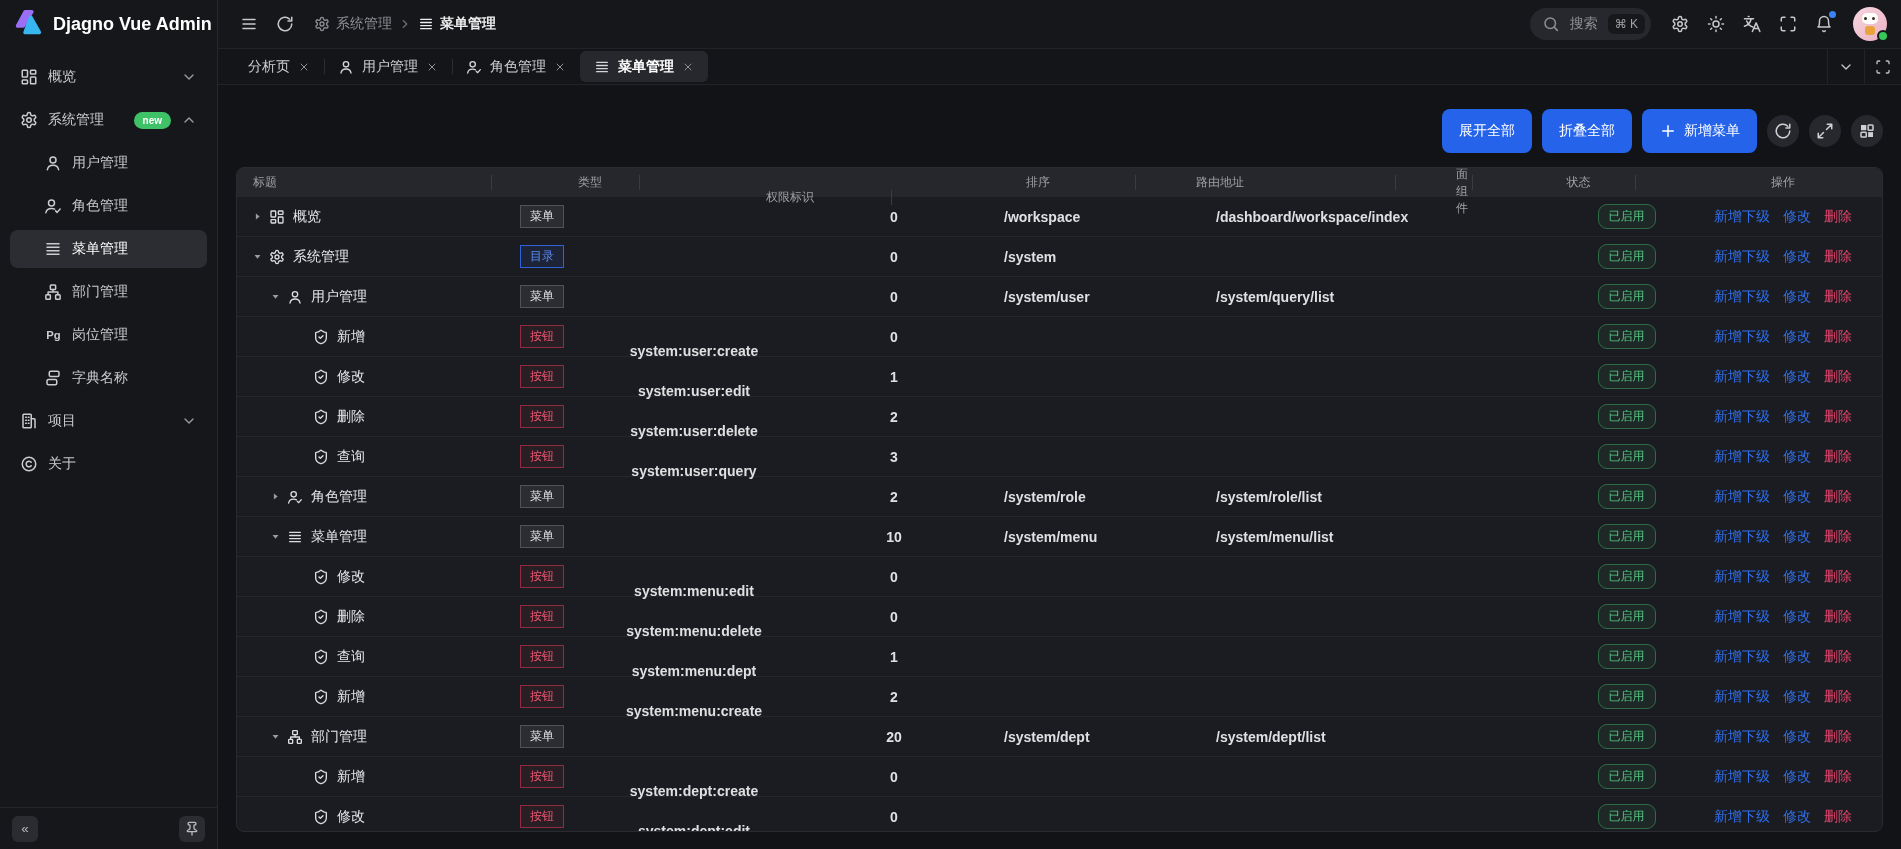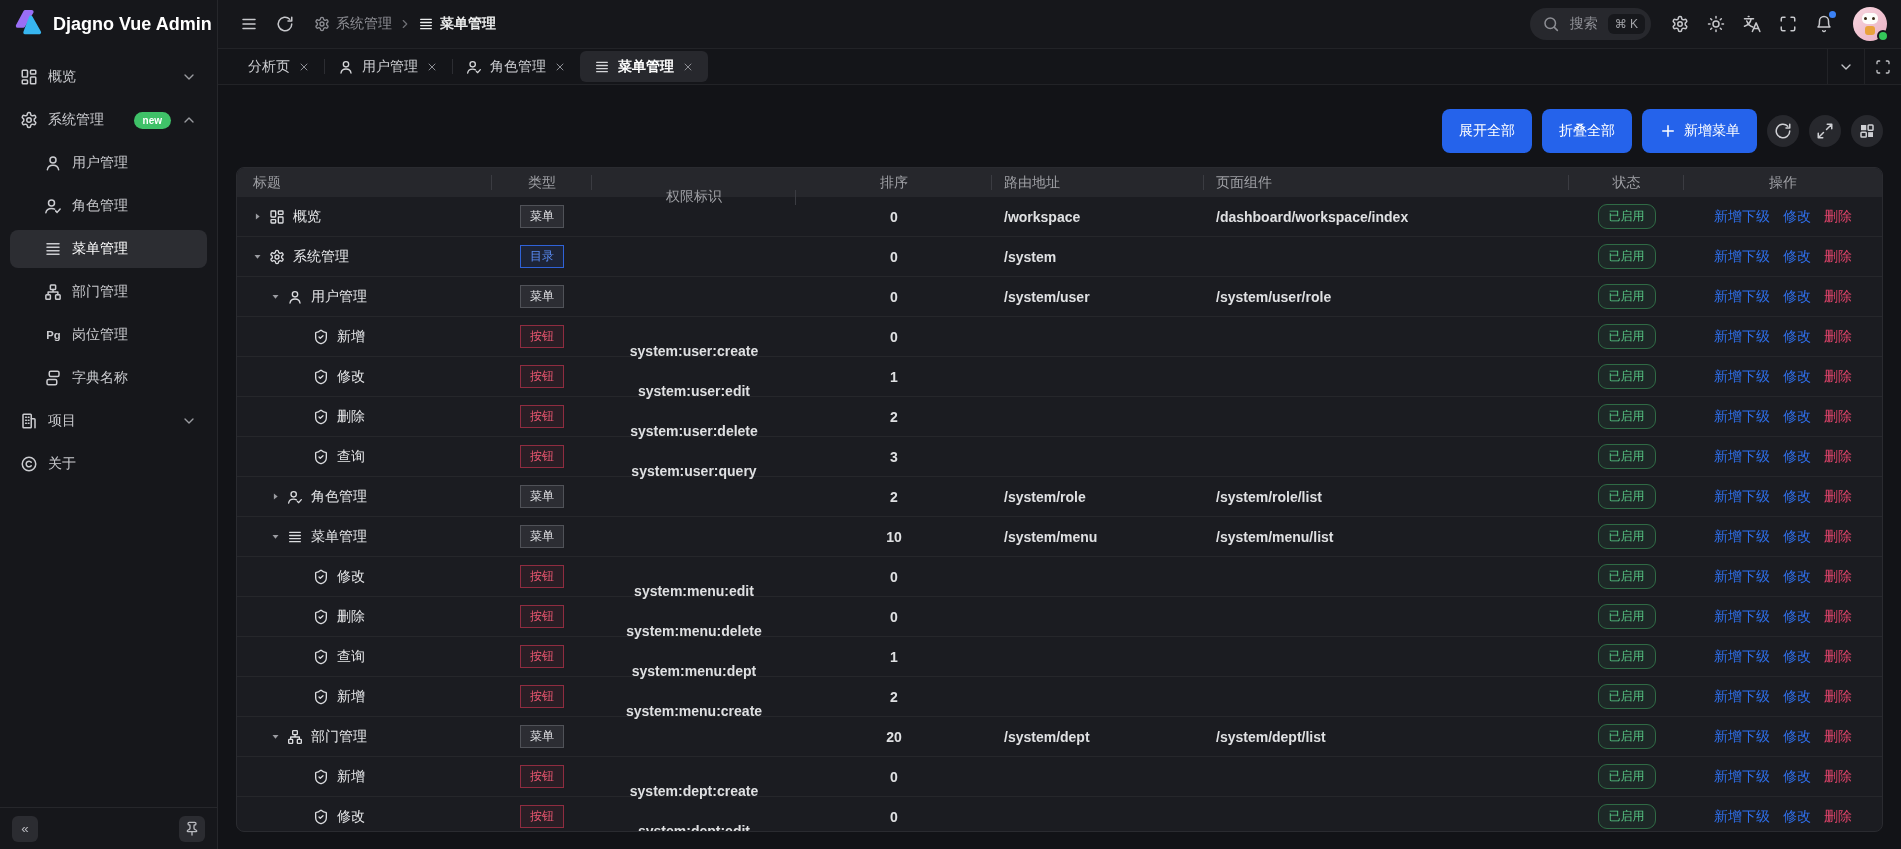--- a/index.html
+++ b/index.html
@@ -60,21 +60,21 @@
   
   main { flex:1; background:#121317; padding:8px 18px 0; display:flex; flex-direction:column; overflow:hidden; }
   .toolbar { display:flex; justify-content:flex-end; align-items:center; gap:10px; padding:16px 0 14px; }
   .btn-blue { background:#2563eb; color:#fff; border:none; border-radius:8px; height:44px; padding:0 17px;
     font-size:14px; font-weight:500; display:flex; align-items:center; gap:7px; cursor:pointer; font-family:inherit; }
   .btn-circ { width:32px; height:32px; border-radius:50%; background:#27282d; color:#cfd0d4; border:none;
     display:flex; align-items:center; justify-content:center; cursor:pointer; }
   .btn-circ:first-of-type { margin-left:6px; }
 
   .card { background:#1b1c21; border:1px solid #2a2b30; border-radius:8px; overflow:hidden; flex:1; margin-bottom:17px; }
-  .thead { display:flex; background:#26272c; height:29px; align-items:center; font-size:14px; color:#9fa0a5; }
+  .thead { display:flex; background:#26272c; height:29px; align-items:center; font-size:12px; color:#9fa0a5;gap:48px; }
   .th { display:flex; align-items:center; position:relative; height:100%; }
   .th.sep::after { content:""; position:absolute; right:0; top:7px; bottom:7px; width:1px; background:#3b3c42; }
   .al { justify-content:flex-start; padding-left:12px; }
   .ac { justify-content:center; }
   .c0 { flex:0 0 255px; } .c1 { flex:0 0 100px; } .c2 { flex:0 0 204px;margin-top:29px; } .c3 { flex:0 0 196px; }
   .c4 { flex:0 0 212px; } .c5 { flex:1; } .c6 { flex:0 0 115px;text-align:center; } .c7 { flex:0 0 198px; }
   .c0.al { padding-left:16px; }
 
   .tr { display:flex; align-items:center; height:40px; border-bottom:1px solid #26272b; font-size:14px; color:#e6e7e9; }
   .td { display:flex; align-items:center; height:100%; }
@@ -582,21 +582,21 @@
                 <span class="pill pill-menu">菜单</span>
               </div>
               <div class="td c2 ac"></div>
               <div class="td c3 ac">
                 <span class="mono-val">0</span>
               </div>
               <div class="td c4 al">
                 <span class="mono-val">/system/user</span>
               </div>
               <div class="td c5 al">
-                <span class="mono-val">/system/user/role</span>
+                <span class="mono-val">/system/query/list</span>
               </div>
               <div class="td c6 ac">
                 <span class="pill pill-status">已启用</span>
               </div>
               <div class="td c7 ac actions">
                 <a class="link link-blue">新增下级</a>
                 <a class="link link-blue">修改</a>
                 <a class="link link-red">删除</a>
               </div>
             </div>

